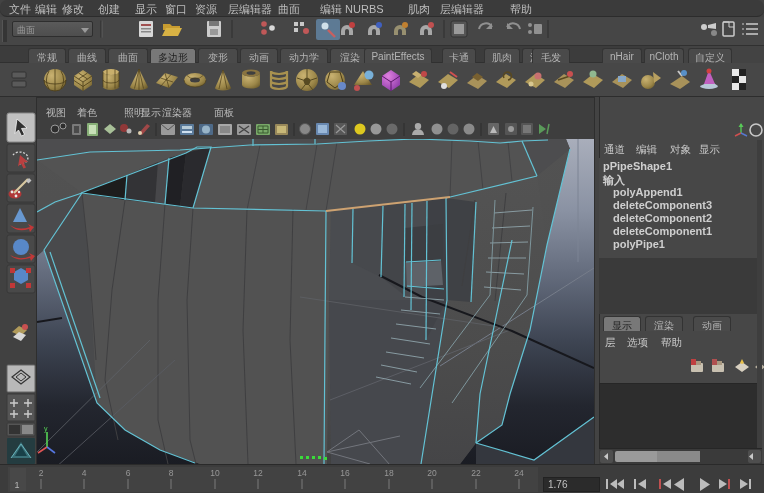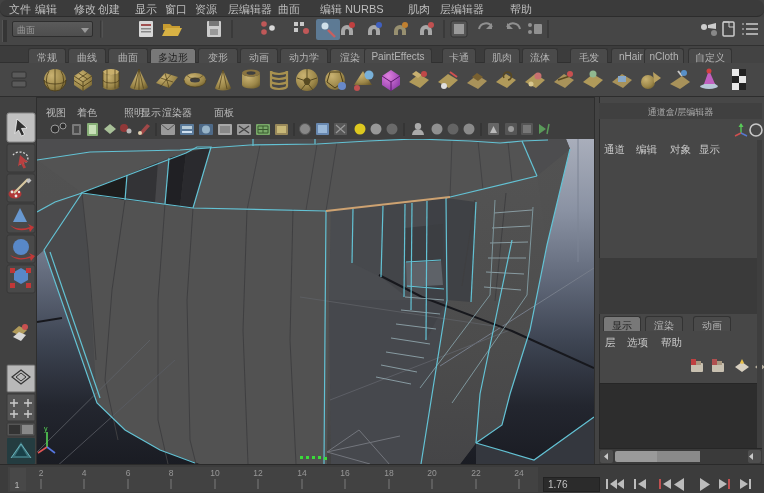--- a/index.html
+++ b/index.html
@@ -39,21 +39,21 @@
 #bottom{left:0;top:464px;width:764px;height:29px;background:#3c3c3c;border-top:1px solid #2a2a2a;}
 #timefield{left:543px;top:477px;width:57px;height:15px;background:#2b2b2b;border:1px solid #222;font-size:10px;color:#c0c0c0;padding:1px 0 0 4px;}
 </style>
 </head>
 <body>
 <div id="root">
 
   <div id="menubar" class="abs">
     <span style="left:9px">文件</span>
       <span style="left:35px">编辑</span>
-      <span style="left:74px">修改</span>
+      <span style="left:62px">修改</span>
     <span style="left:98px">创建</span>
       <span style="left:135px">显示</span>
       <span style="left:165px">窗口</span>
     <span style="left:195px">资源</span>
       <span style="left:228px">层编辑器</span>
       <span style="left:278px">曲面</span>
     <span style="left:320px">编辑 NURBS</span>
       <span style="left:408px">肌肉</span>
       <span style="left:440px">层编辑器</span>
     <span style="left:510px">帮助</span>
@@ -159,22 +159,22 @@
     <div class="tab" style="left:108px;width:40px;">曲面</div>
     <div class="tab sel" style="left:150px;width:46px;">多边形</div>
     <div class="tab" style="left:198px;width:40px;">变形</div>
     <div class="tab" style="left:240px;width:38px;">动画</div>
     <div class="tab" style="left:280px;width:48px;">动力学</div>
     <div class="tab" style="left:330px;width:40px;">渲染</div>
     <div class="tab" style="left:364px;width:68px;text-align:center;">PaintEffects</div>
     <div class="tab" style="left:442px;width:34px;">卡通</div>
     <div class="tab" style="left:484px;width:36px;">肌肉</div>
     <div class="tab" style="left:522px;width:36px;">流体</div>
-    <div class="tab" style="left:570px;width:38px;">毛发</div>
-    <div class="tab" style="left:602px;width:40px;margin-left:9px;">nHair</div>
+    <div class="tab" style="left:532px;width:38px;">毛发</div>
+    <div class="tab" style="left:602px;width:40px;">nHair</div>
     <div class="tab" style="left:644px;width:40px;">nCloth</div>
     <div class="tab" style="left:688px;width:44px;">自定义</div>
   </div>
 
   <div id="shelf" class="abs"></div>
   <div id="shelficons" class="abs" style="left:0;top:63px;width:764px;height:34px;">
     <svg width="764" height="34" viewBox="0 0 764 34">
       <defs>
         <radialGradient id="gold" cx="0.35" cy="0.3" r="0.9">
           <stop offset="0" stop-color="#c9b271"></stop>
@@ -626,37 +626,45 @@
     <g stroke-width="1.6">
       <line x1="47" y1="447" x2="47" y2="432" stroke="#55d455"></line>
       <line x1="47" y1="447" x2="38" y2="453" stroke="#e05555"></line>
       <line x1="47" y1="447" x2="55" y2="453" stroke="#5577e0"></line>
     </g>
     <text x="44" y="431" font-size="7" fill="#55d455" font-family="Liberation Sans">y</text>
   </svg>
   </div>
 
   <div id="rpanel" class="abs"></div>
-  <div id="rtitle" class="abs">通道盒/层编辑器</div>
   <div id="rpicons" class="abs" style="left:599px;top:119px;width:165px;height:21px;">
     <svg width="165" height="21" viewBox="0 0 165 21">
       <g transform="translate(136,4)">
         <line x1="6" y1="10" x2="6" y2="1" stroke="#58c858" stroke-width="1.4"></line>
         <path d="M6 0 l-2.5 4 h5 z" fill="#58c858"></path>
         <line x1="6" y1="10" x2="0" y2="13" stroke="#d05050" stroke-width="1.4"></line>
         <line x1="6" y1="10" x2="12" y2="13" stroke="#5878d0" stroke-width="1.4"></line>
       </g>
       <circle cx="157" cy="11" r="6" fill="none" stroke="#c8c8c8" stroke-width="1.6"></circle>
     </svg>
   </div>
   <div id="rmenus" class="abs" style="left:599px;top:143px;width:165px;height:15px;">
     <span style="left:5px">通道</span>
       <span style="left:37px">编辑</span>
       <span style="left:71px">对象</span>
       <span style="left:100px">显示</span>
+  </div>
+  <div id="cblist" class="abs" style="left:599px;top:158px;width:163px;height:100px;background:#474747;">
+    <div class="cbtext" style="left:4px;top:2px;">pPipeShape1</div>
+    <div class="cbtext" style="left:4px;top:15px;">输入</div>
+    <div class="cbtext" style="left:14px;top:28px;">polyAppend1</div>
+    <div class="cbtext" style="left:14px;top:41px;">deleteComponent3</div>
+    <div class="cbtext" style="left:14px;top:54px;">deleteComponent2</div>
+    <div class="cbtext" style="left:14px;top:67px;">deleteComponent1</div>
+    <div class="cbtext" style="left:14px;top:80px;">polyPipe1</div>
   </div>
   <div class="abs" style="left:599px;top:258px;width:163px;height:56px;background:#3a3a3a;"></div>
 
   <div id="rtabs" class="abs" style="left:599px;top:316px;width:165px;height:18px;">
     <div class="tab sel" style="left:4px;width:38px;">显示</div>
     <div class="tab" style="left:46px;width:38px;">渲染</div>
     <div class="tab" style="left:94px;width:38px;">动画</div>
   </div>
   <div id="rmenus2" class="abs" style="left:599px;top:336px;width:165px;height:15px;">
     <span style="position:absolute;left:6px;font-size:10.5px;color:#c8c8c8;">层</span>

